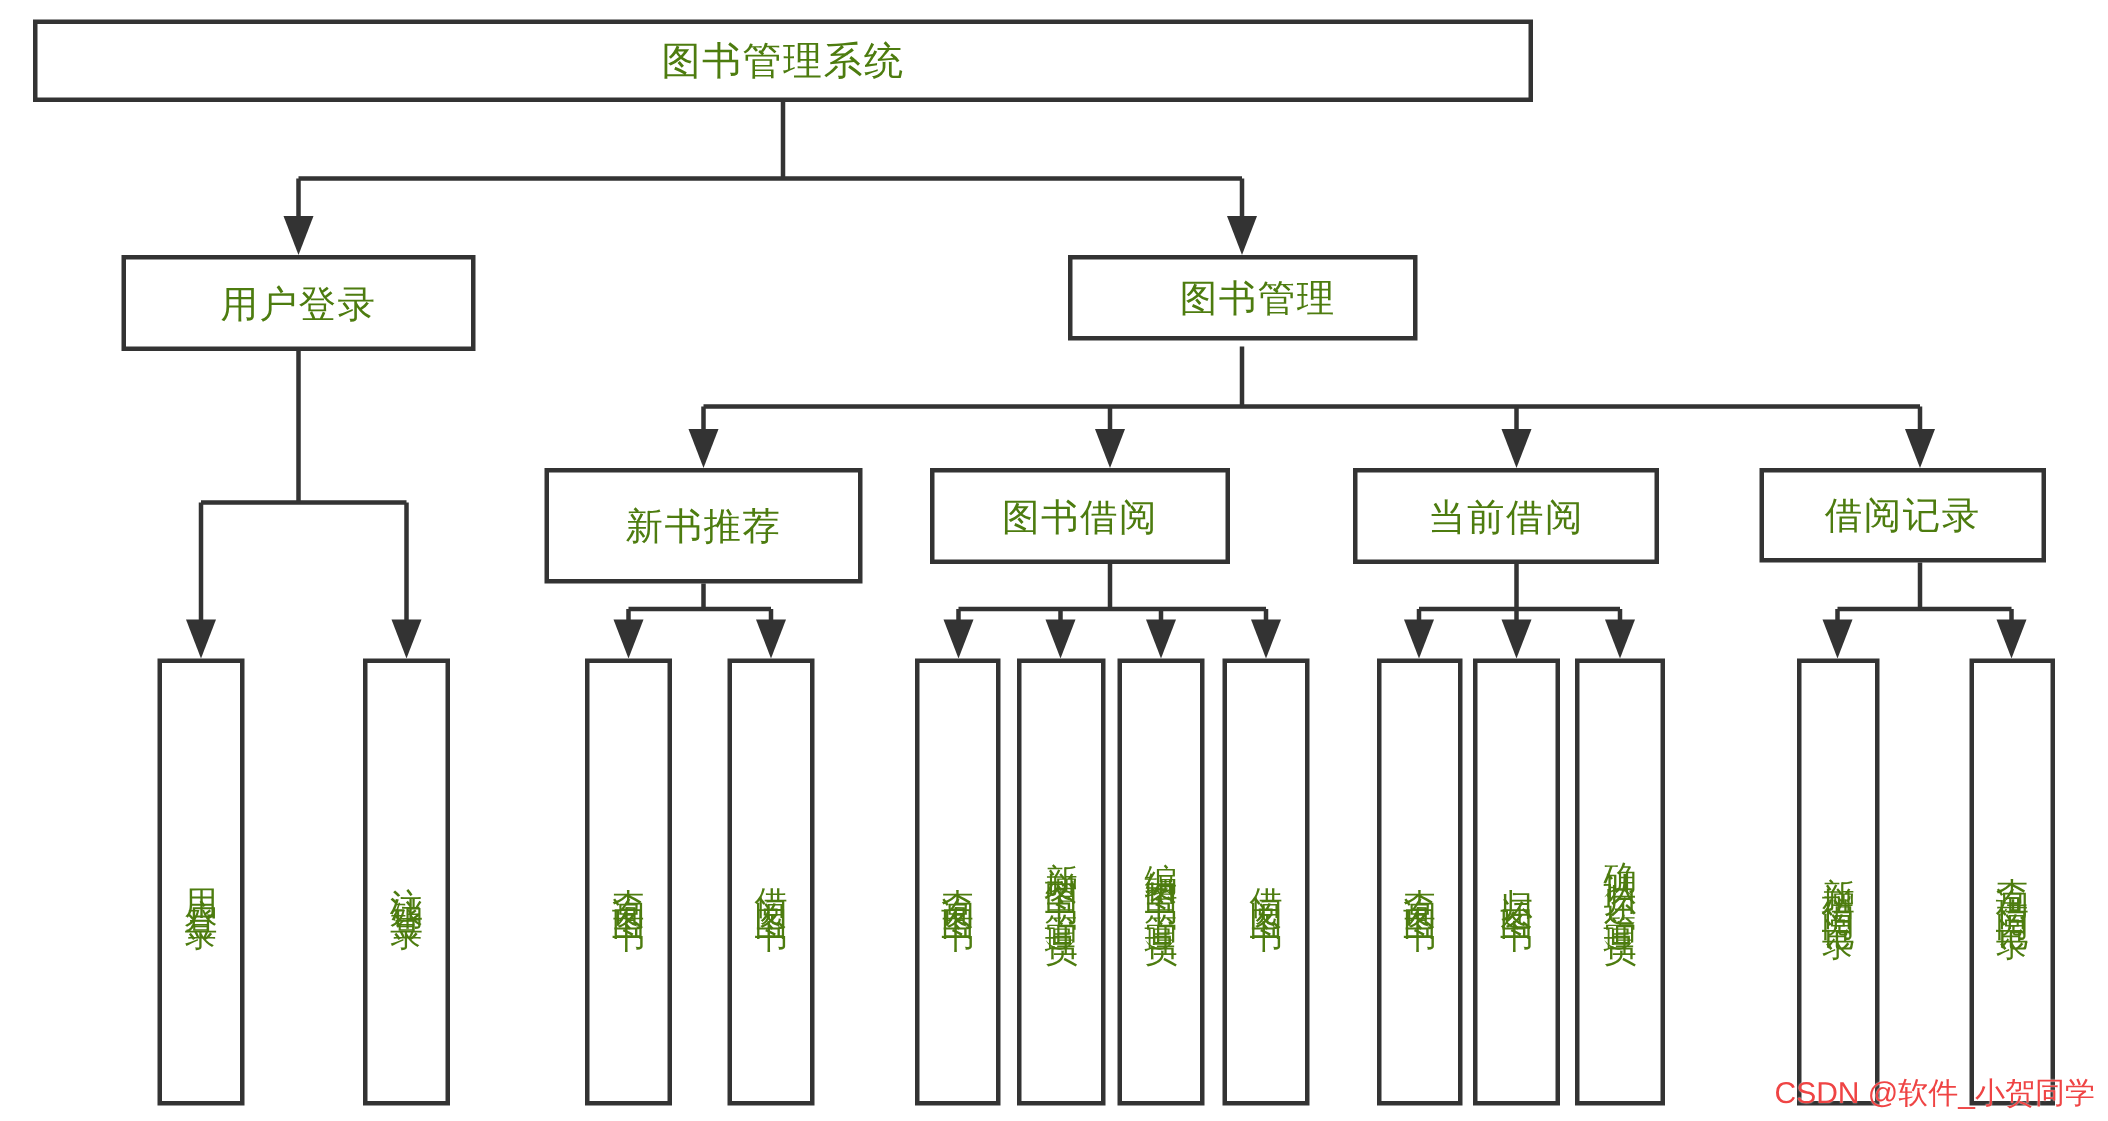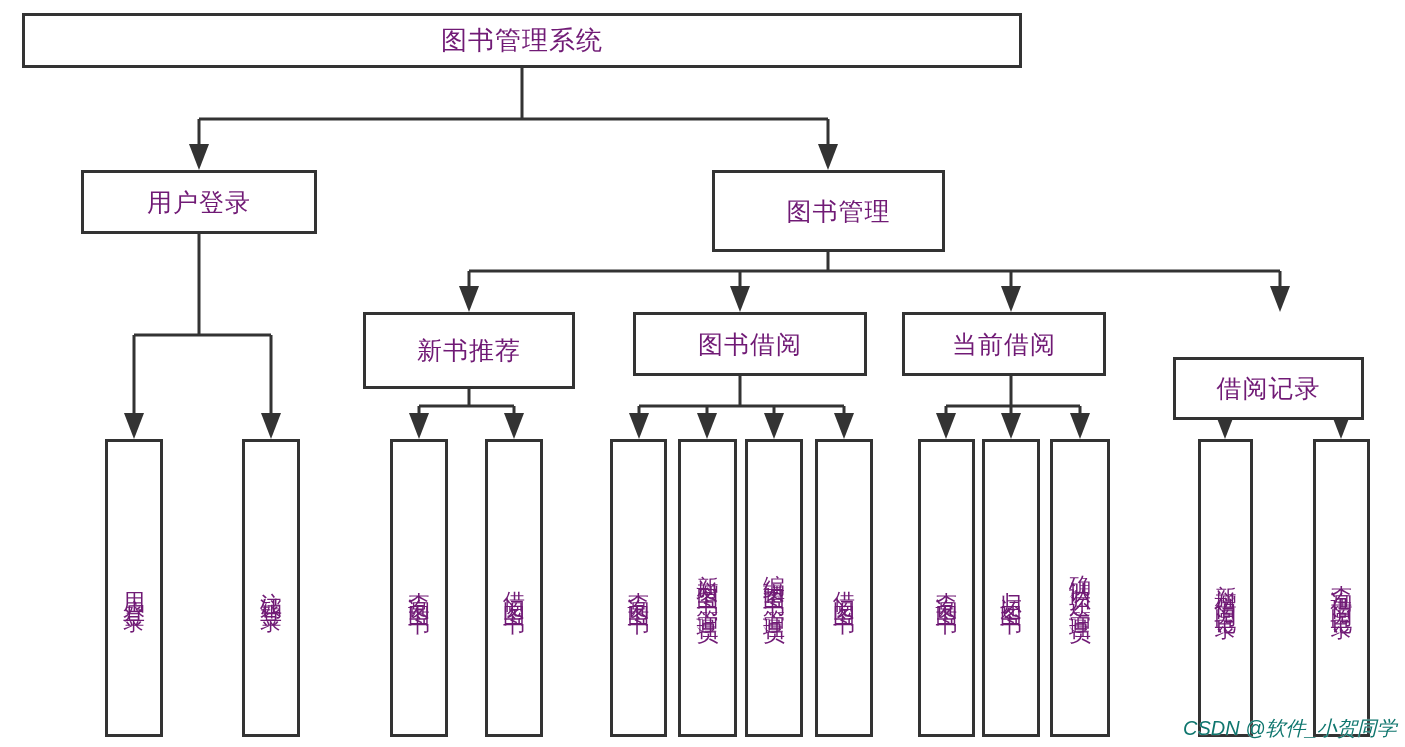--- a/index.html
+++ b/index.html
@@ -20,21 +20,21 @@
     width: 1405px; height: 747px;
   }
   .node {
     position: absolute;
     box-sizing: border-box;
     background: #ffffff;
     border: 3px solid #333333;
     display: flex;
     align-items: center;
     justify-content: center;
-    color: #701a75;
+    color: #4d7c0f;
   }
   .node .hlabel {
     font-size: 25px;
     letter-spacing: 1px;
     white-space: nowrap;
   }
   .node.root .hlabel { font-size: 26px; }
   .node.leaf { top: 439px; height: 298px; }
   .node .vlabel {
     writing-mode: vertical-rl;
@@ -42,24 +42,23 @@
     font-size: 22px;
     letter-spacing: 7px;
     line-height: 1;
     white-space: nowrap;
   }
   .watermark {
     position: absolute;
     left: 1183px; top: 715px;
     width: 215px;
     font-size: 20px;
-    color: #0f766e;
+    color: #ef4444;
     white-space: nowrap;
     text-shadow: 0 0 1px #ffffff;
-    font-style: italic;
   }
 </style>
 </head>
 <body>
 
 <div class="canvas">
 
   <svg class="connectors" viewBox="0 0 1405 747" xmlns="http://www.w3.org/2000/svg">
     <path fill="none" stroke="#333333" stroke-width="3" d="M522 66 V119 M199 119 H828 M199 119 V150
          M828 119 V150
@@ -93,34 +92,34 @@
     </g>
   </svg>
 
   <div class="node root" style="left:22px; top:13px; width:1000px; height:55px;">
     <span class="hlabel">图书管理系统</span>
   </div>
 
   <div class="node" style="left:81px; top:170px; width:236px; height:64px;">
     <span class="hlabel">用户登录</span>
   </div>
-  <div class="node" style="left:712px; top:170px; width:233px; height:82px;padding-left:20px;">
+  <div class="node" style="left:712px; top:170px; width:233px; height:57px;padding-left:20px;">
     <span class="hlabel">图书管理</span>
   </div>
 
   <div class="node" style="left:363px; top:312px; width:212px; height:77px;">
     <span class="hlabel">新书推荐</span>
   </div>
-  <div class="node" style="left:633px; top:312px; width:234px; height:64px;">
+  <div class="node" style="left:620px; top:312px; width:200px; height:64px;">
     <span class="hlabel">图书借阅</span>
   </div>
   <div class="node" style="left:902px; top:312px; width:204px; height:64px;">
     <span class="hlabel">当前借阅</span>
   </div>
-  <div class="node" style="left:1173px; top:312px; width:191px; height:63px;margin-top:45px;">
+  <div class="node" style="left:1173px; top:312px; width:191px; height:63px;">
     <span class="hlabel">借阅记录</span>
   </div>
 
   <div class="node leaf" style="left:105px; width:58px;">
     <span class="vlabel">用户登录</span>
   </div>
   <div class="node leaf" style="left:242px; width:58px;">
     <span class="vlabel">注销登录</span>
   </div>
   <div class="node leaf" style="left:390px; width:58px;">

